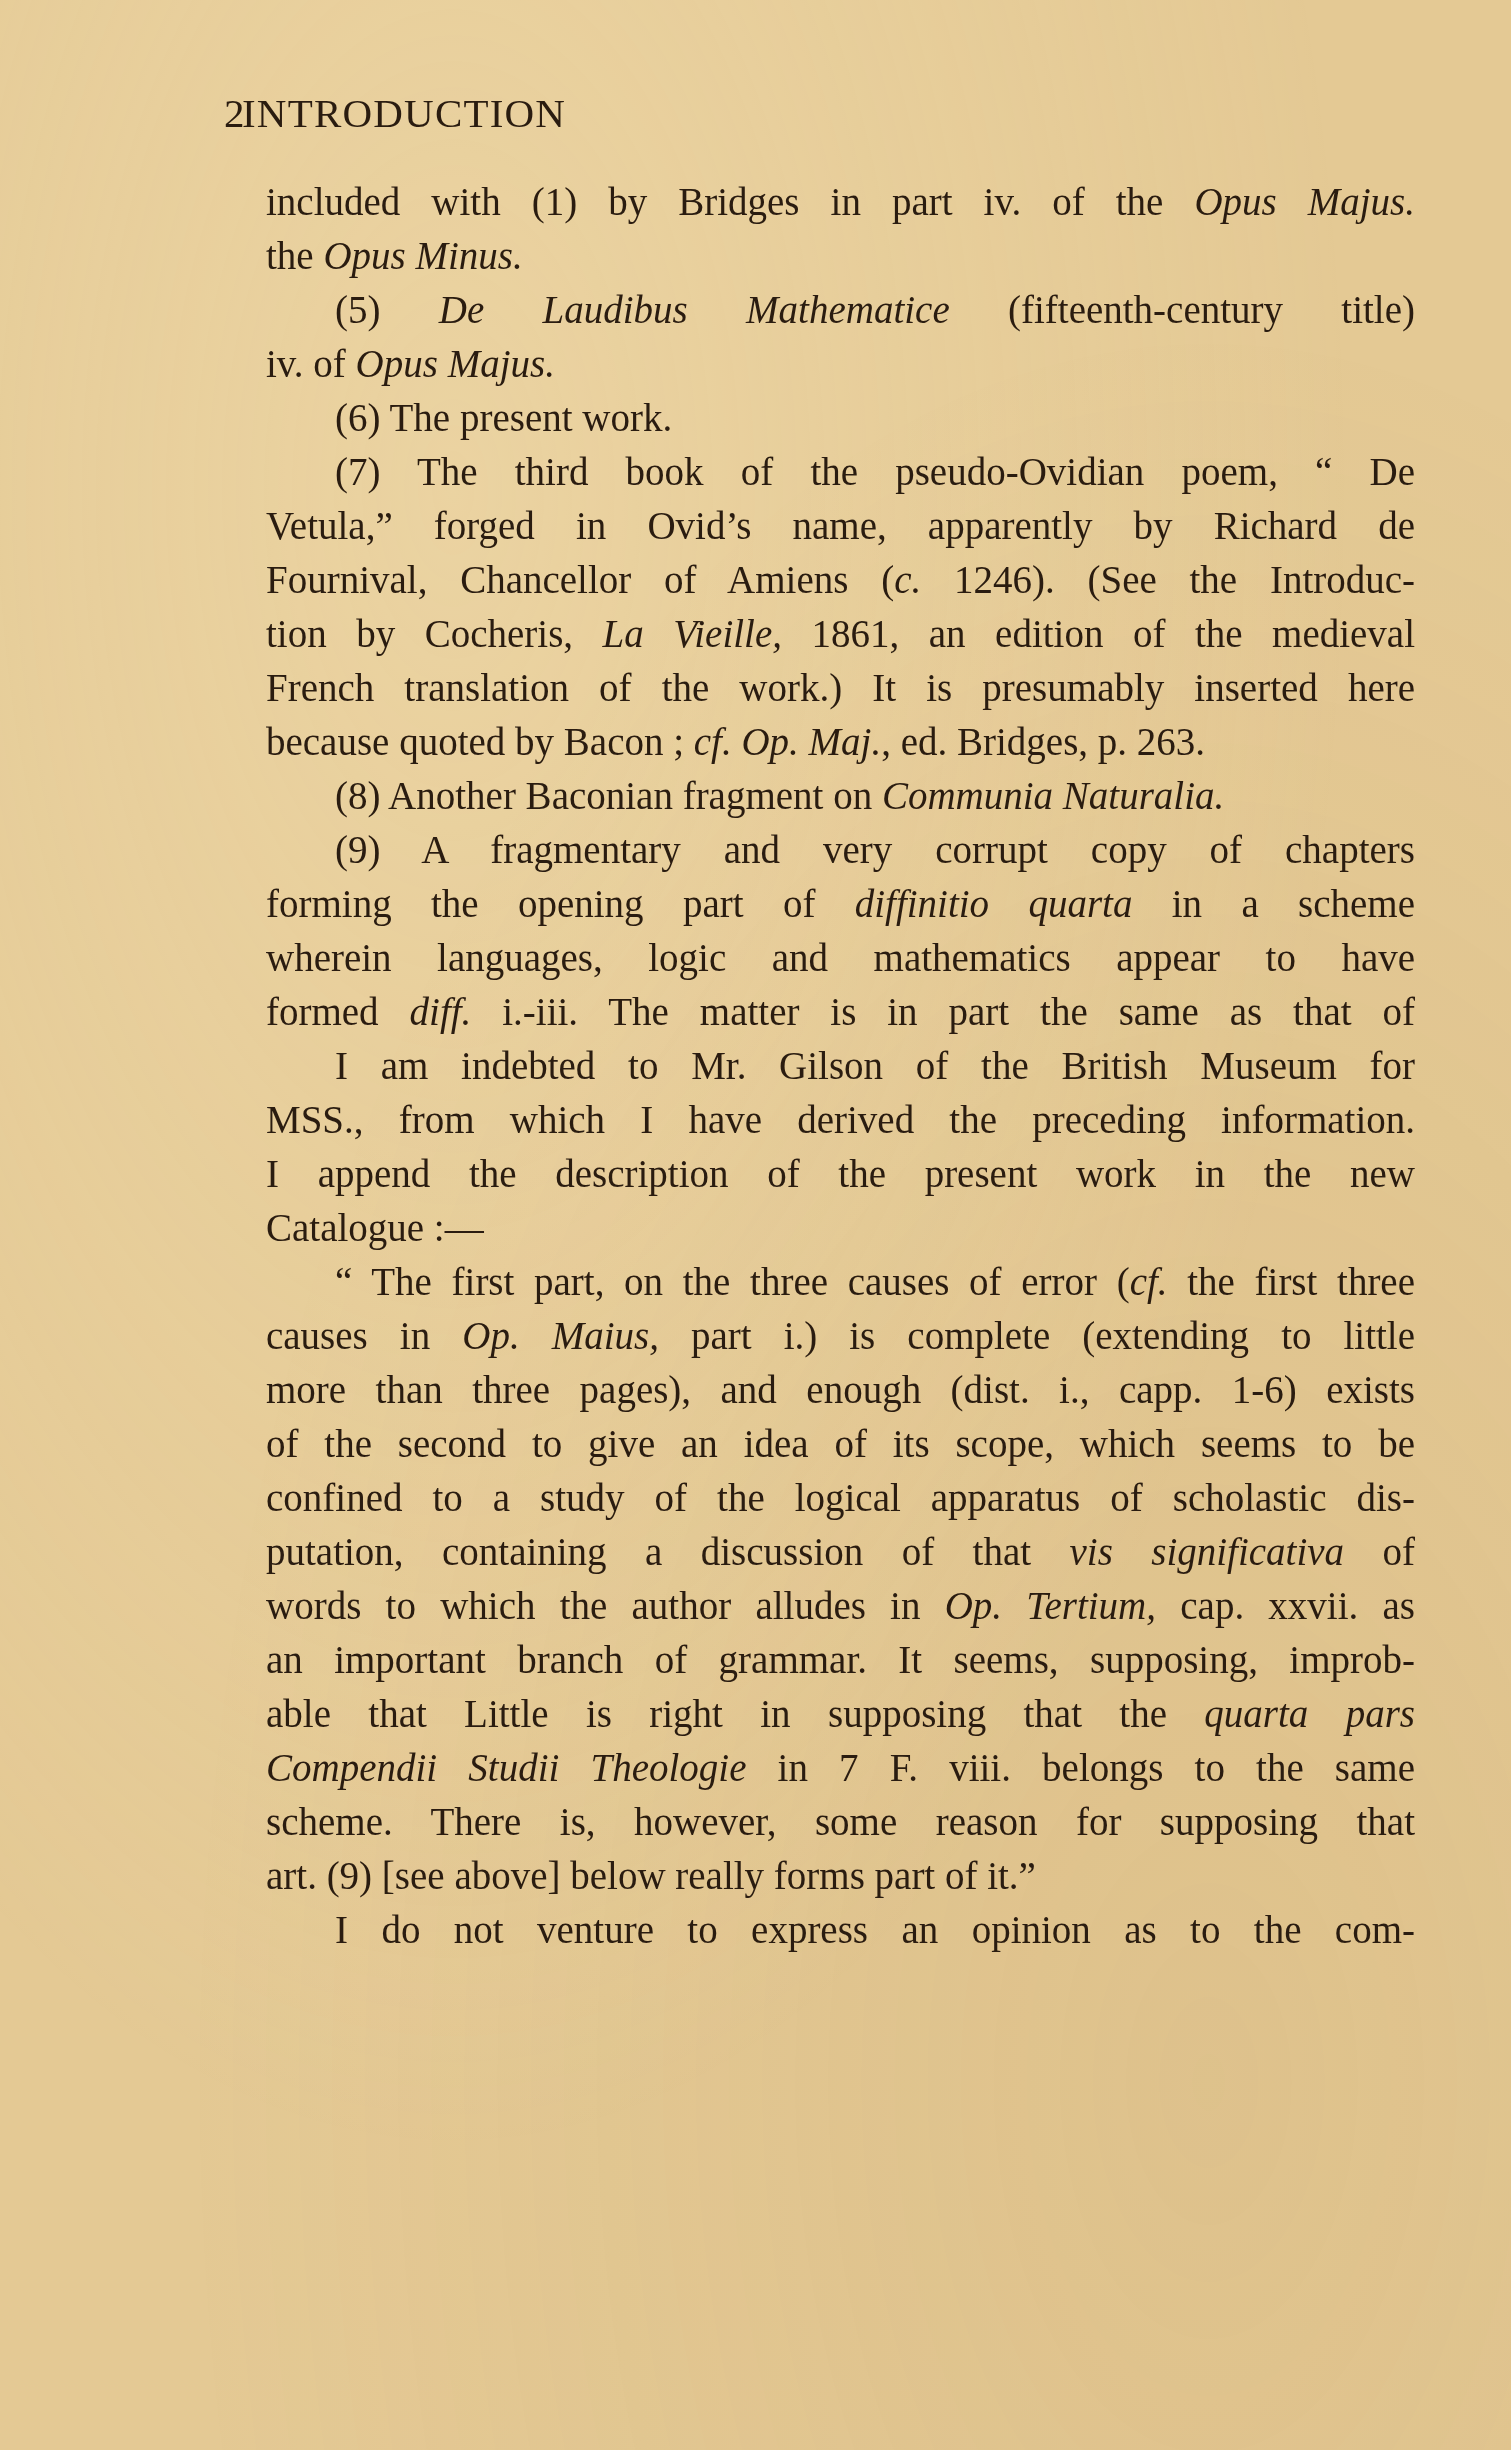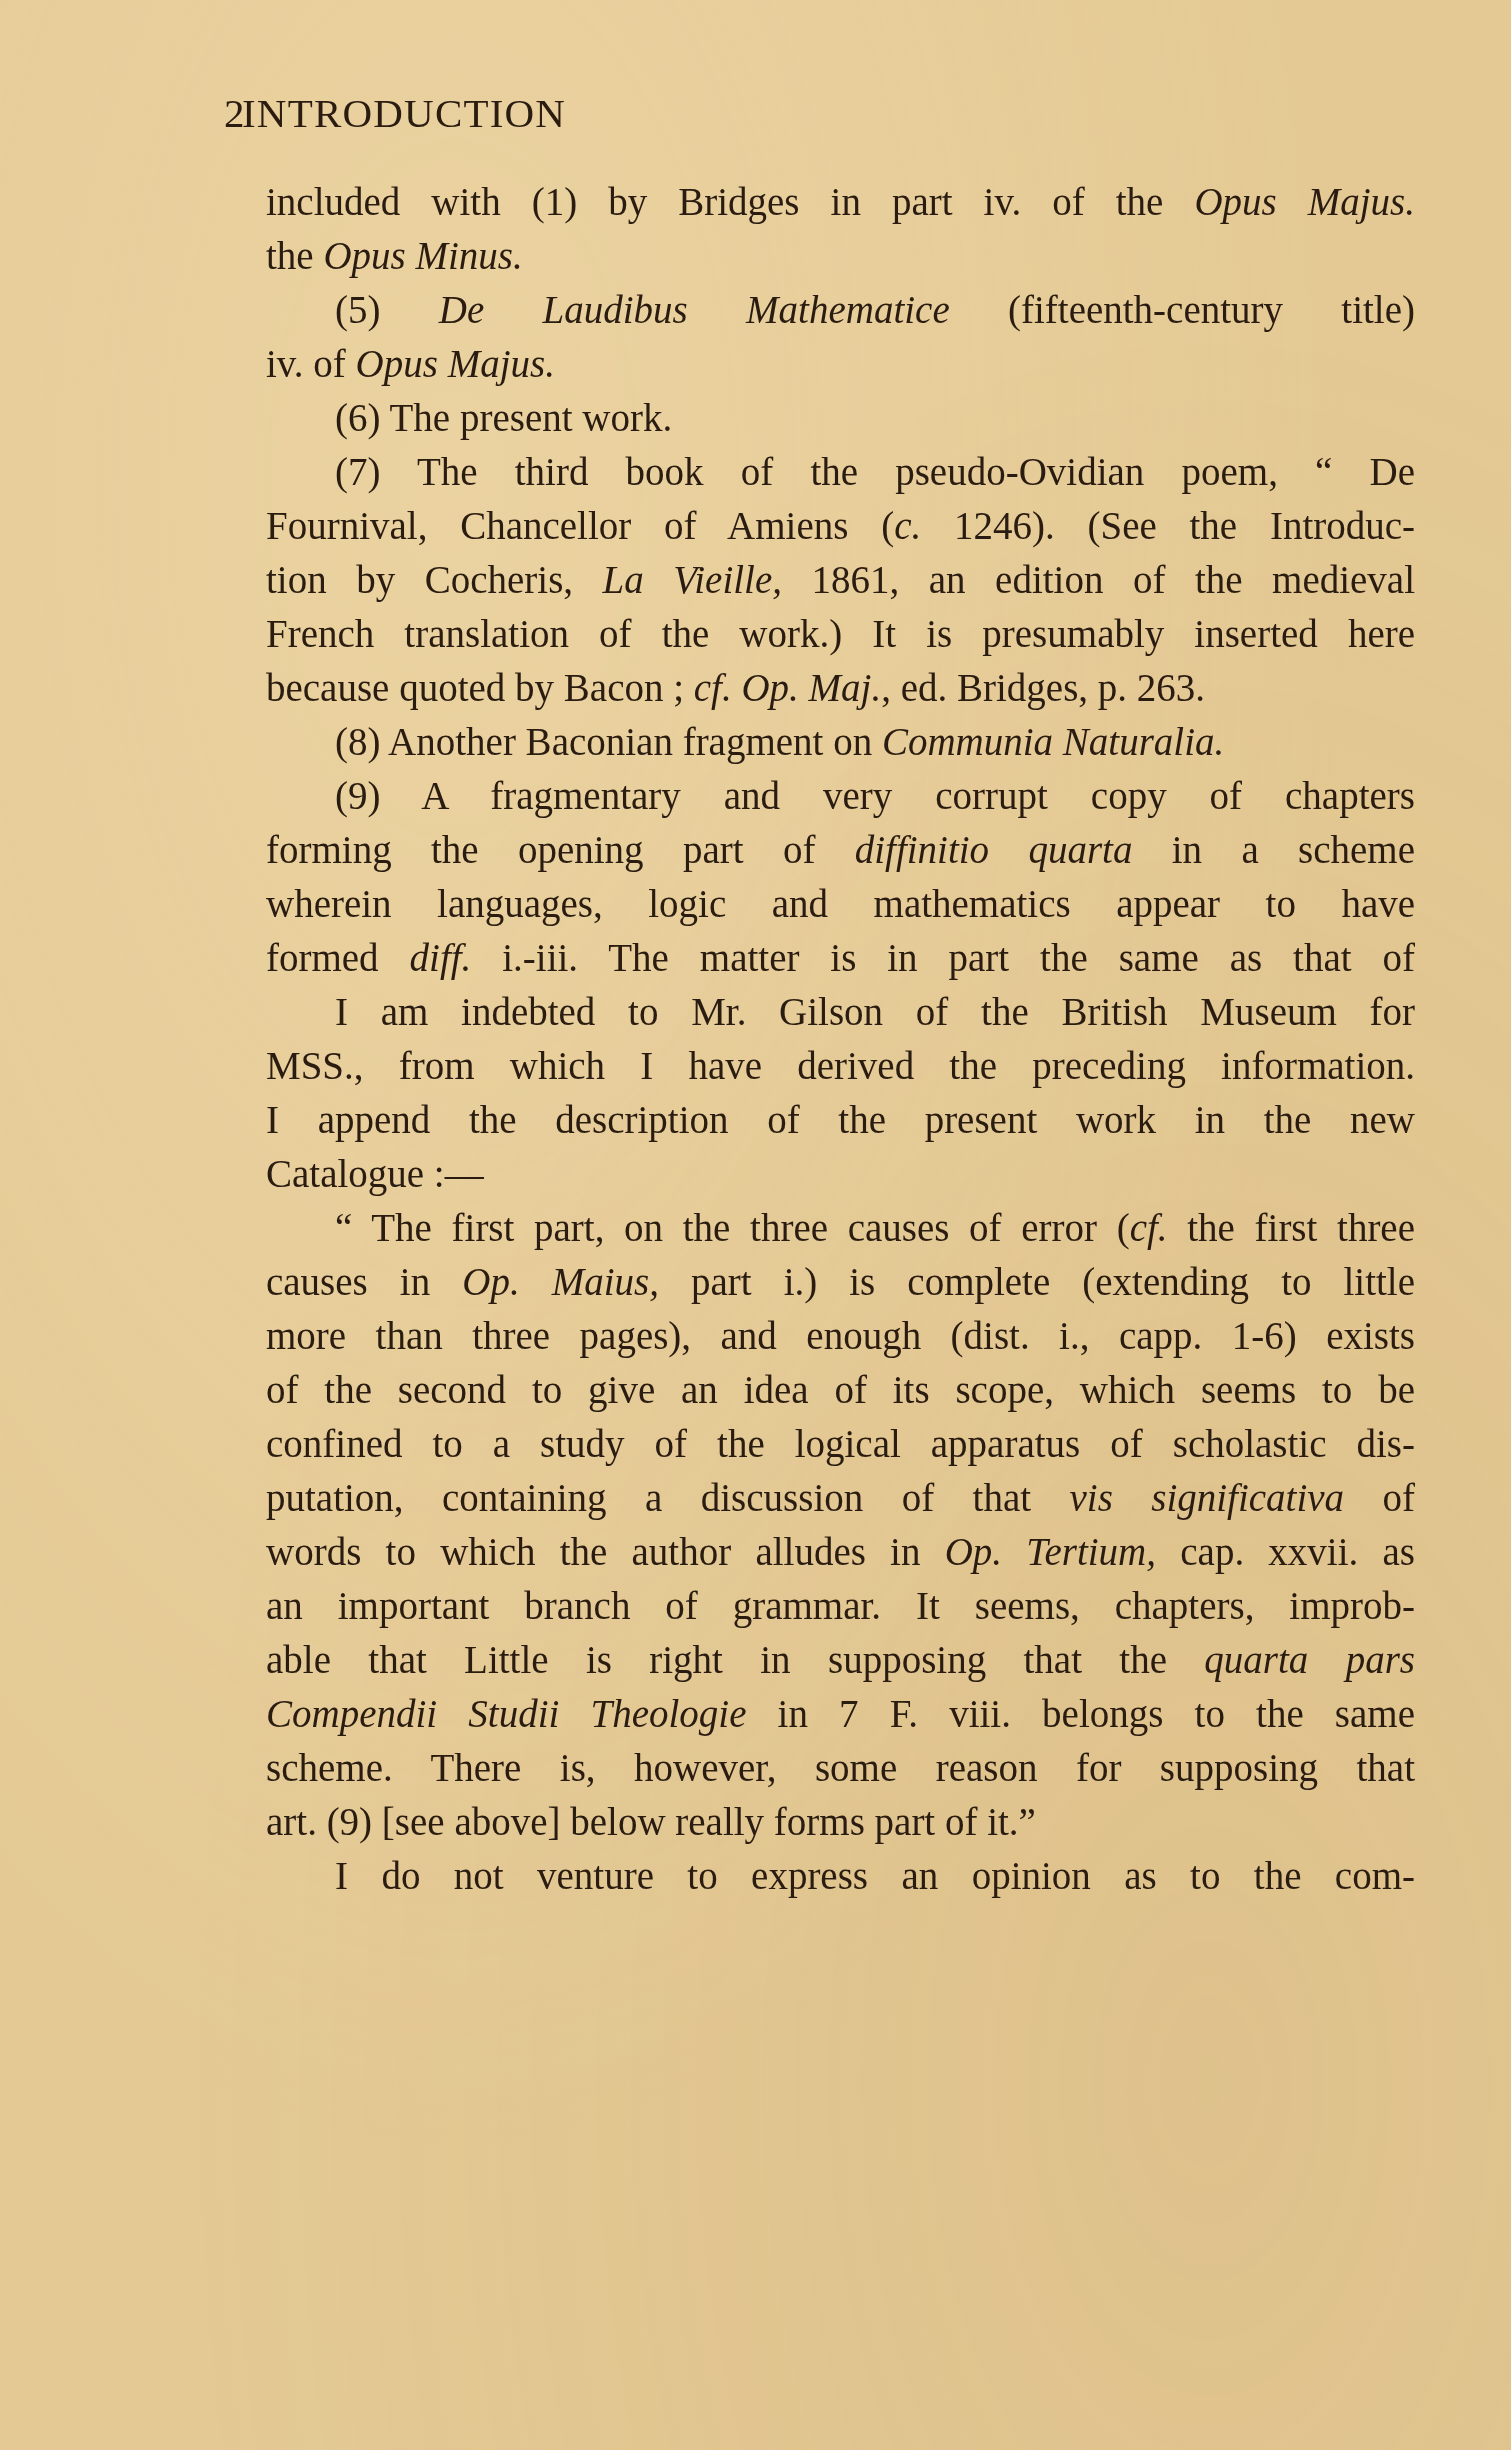--- a/index.html
+++ b/index.html
@@ -47,20 +47,23 @@
         <span class="line-inner"><span>(5) </span><span class="it">De Laudibus Mathematice</span><span> (fifteenth-century title)</span></span>
       </div>
       <div class="line last">
         <span class="line-inner"><span>iv. of </span><span class="it">Opus Majus.</span></span>
       </div>
       <div class="line indent last">
         <span class="line-inner"><span>(6) The present work.</span></span>
       </div>
       <div class="line indent">
         <span class="line-inner"><span>(7) The third book of the pseudo-Ovidian poem, “ De</span></span>
+      </div>
+      <div class="line">
+        <span class="line-inner"><span>Vetula,” forged in Ovid’s name, apparently by Richard de</span></span>
       </div>
       <div class="line">
         <span class="line-inner"><span>Fournival, Chancellor of Amiens (</span><span class="it">c.</span><span> 1246).  (See the Introduc-</span></span>
       </div>
       <div class="line">
         <span class="line-inner"><span>tion by Cocheris, </span><span class="it">La Vieille,</span><span> 1861, an edition of the medieval</span></span>
       </div>
       <div class="line">
         <span class="line-inner"><span>French translation of the work.)  It is presumably inserted here</span></span>
       </div>
@@ -109,21 +112,21 @@
       <div class="line">
         <span class="line-inner"><span>confined to a study of the logical apparatus of scholastic dis-</span></span>
       </div>
       <div class="line">
         <span class="line-inner"><span>putation, containing a discussion of that </span><span class="it">vis significativa</span><span> of</span></span>
       </div>
       <div class="line">
         <span class="line-inner"><span>words to which the author alludes in </span><span class="it">Op. Tertium,</span><span> cap. xxvii. as</span></span>
       </div>
       <div class="line">
-        <span class="line-inner"><span>an important branch of grammar.  It seems, chapters, improb-</span></span>
+        <span class="line-inner"><span>an important branch of grammar.  It seems, supposing, improb-</span></span>
       </div>
       <div class="line">
         <span class="line-inner"><span>able that Little is right in supposing that the </span><span class="it">quarta pars</span></span>
       </div>
       <div class="line">
         <span class="line-inner"><span class="it">Compendii Studii Theologie</span><span> in 7 F. viii. belongs to the same</span></span>
       </div>
       <div class="line">
         <span class="line-inner"><span>scheme.  There is, however, some reason for supposing that</span></span>
       </div>

